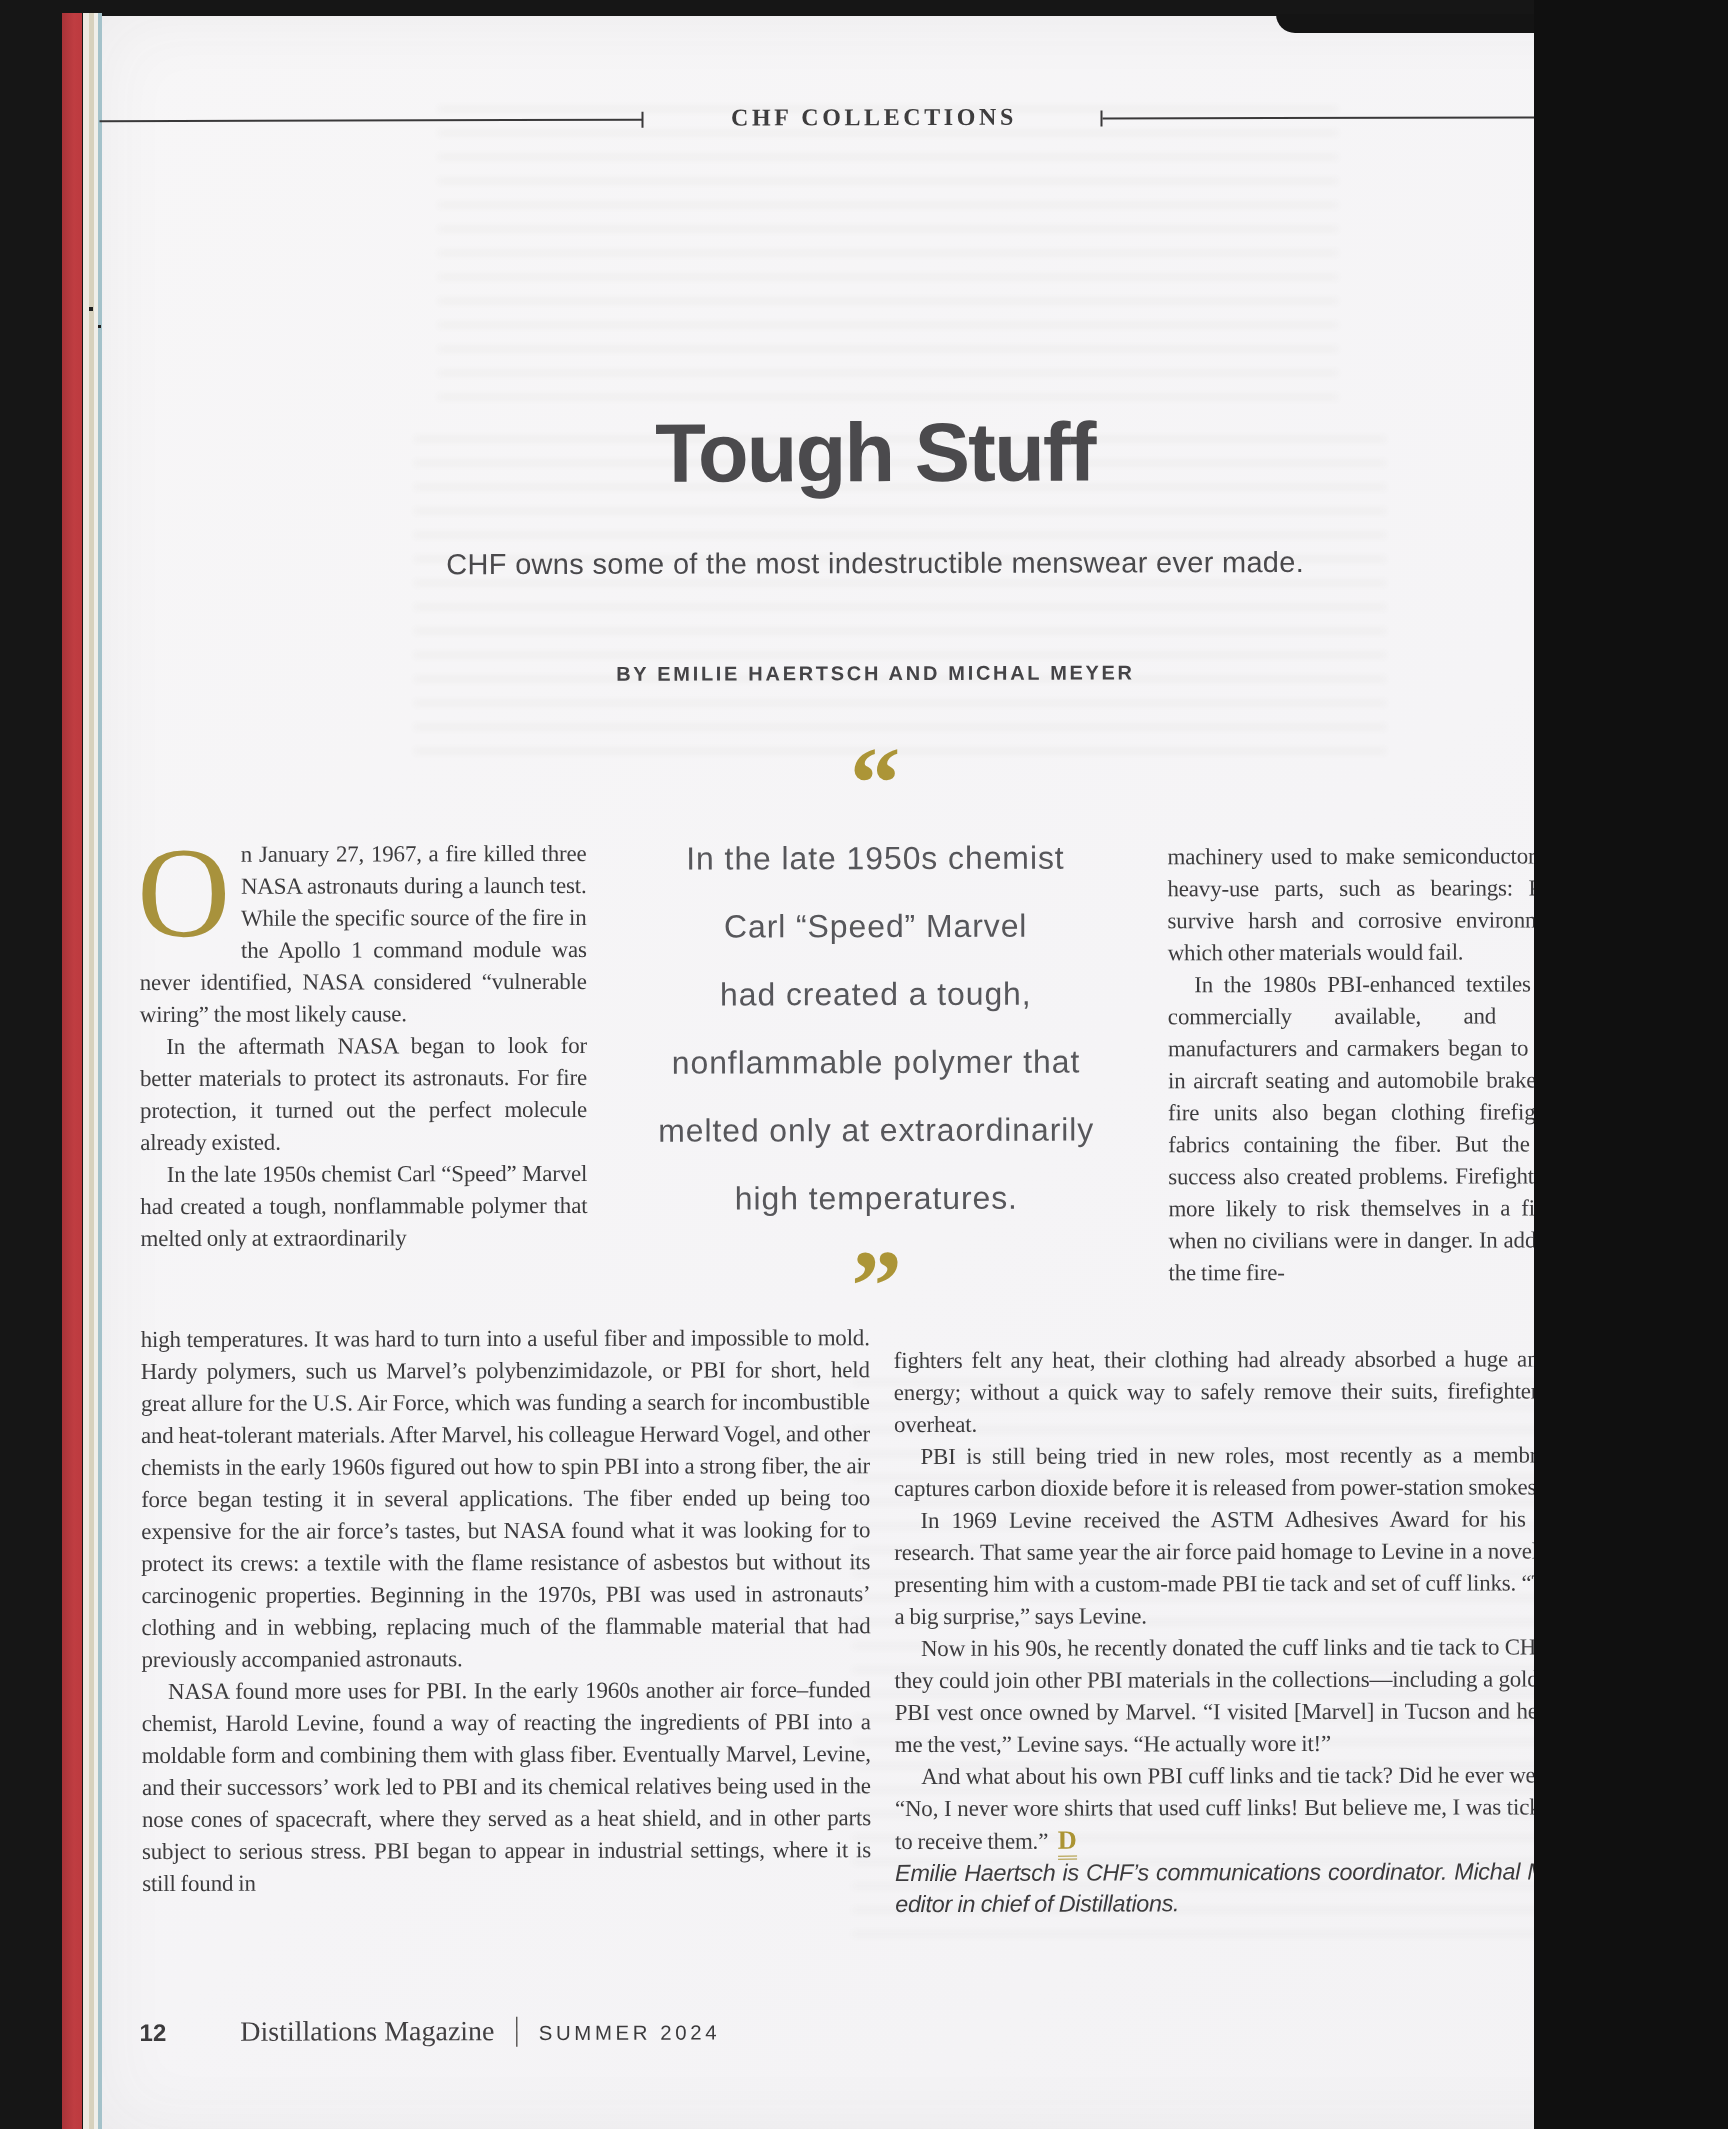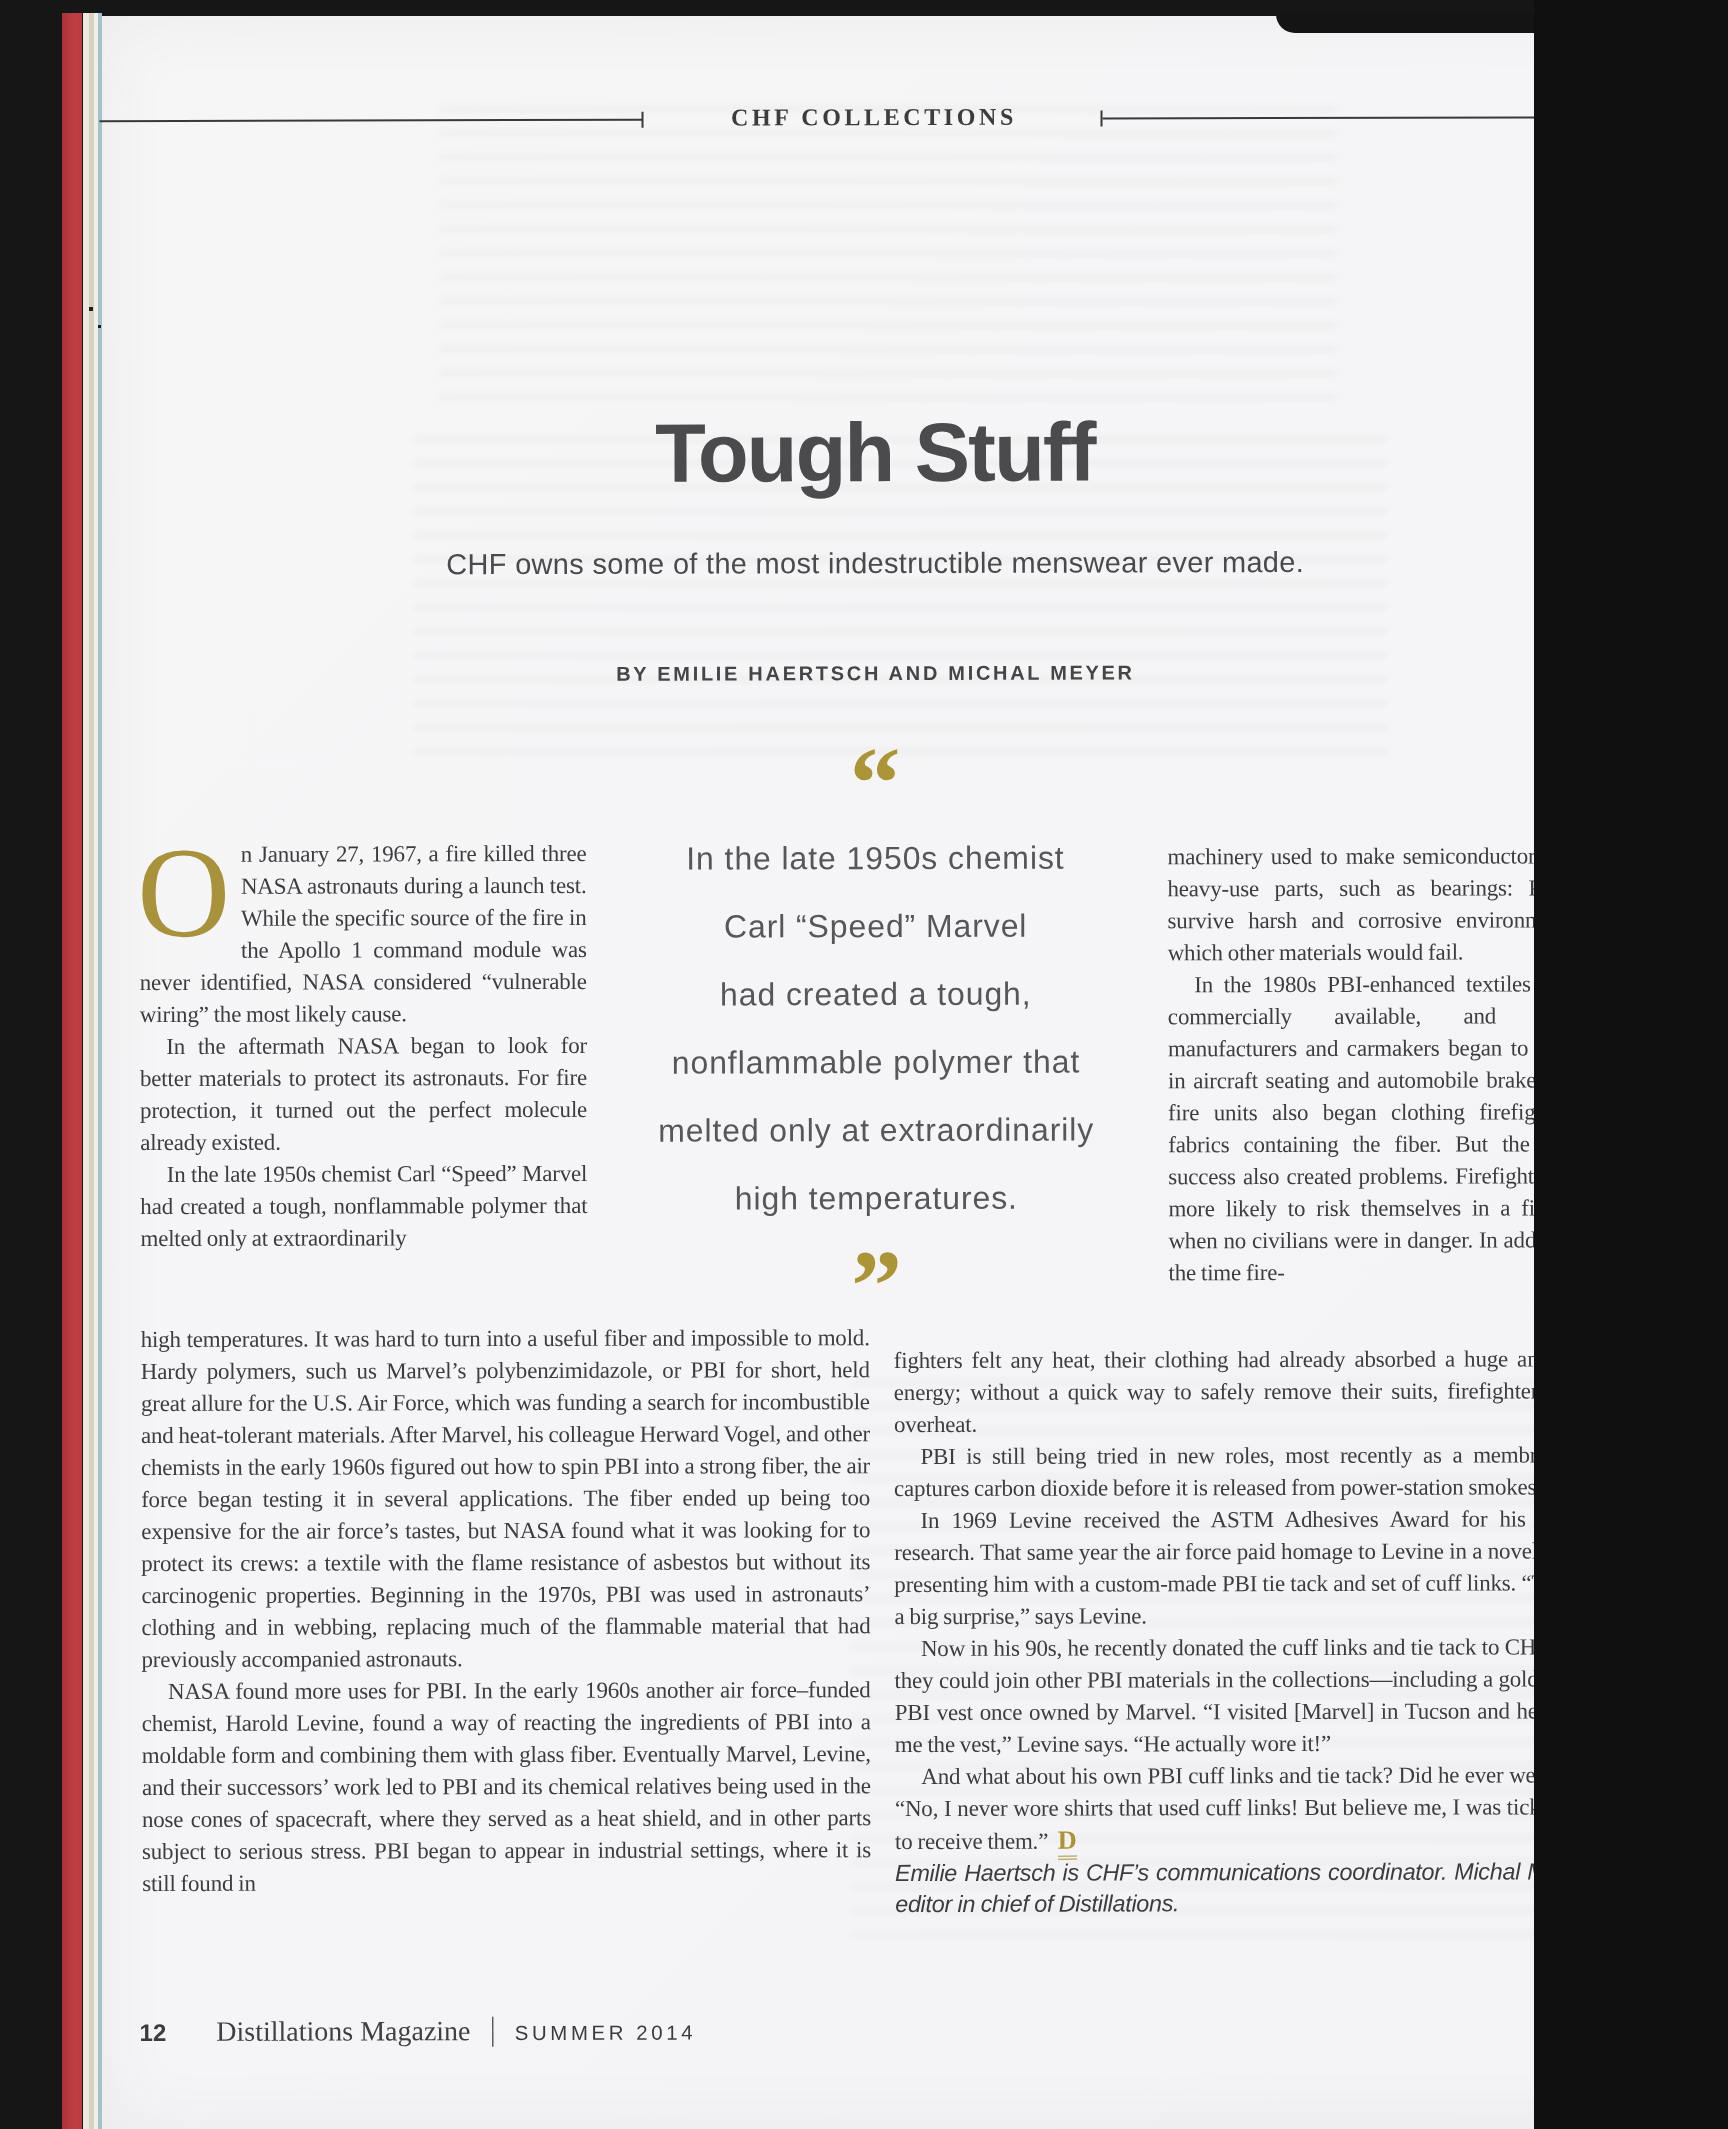--- a/index.html
+++ b/index.html
@@ -61,21 +61,21 @@
   .ind{text-indent:26.4px;}
   .dropcap{float:left;font:400 129px "Liberation Serif","DejaVu Serif",serif;line-height:95px;
            color:#a8923c;margin:6px 10.8px 0 -2.4px;}
   .endmark{font:700 26.4px "Liberation Serif","DejaVu Serif",serif;color:#ab9434;
            border-bottom:4.2px double #ab9434;padding-bottom:0.6px;margin-left:9.6px;white-space:nowrap;}
   .bio{margin-top:6px;font:italic 400 23.4px "Liberation Sans","DejaVu Sans",sans-serif;
        line-height:31px;letter-spacing:-0.3px;color:#3c3b3d;text-align:justify;}
   
   .footer{position:absolute;left:35px;top:1994px;display:flex;align-items:baseline;}
   .pageno{font:700 24px "Liberation Sans","DejaVu Sans",sans-serif;color:#3b3a3c;}
-  .mag{font:400 28px "Liberation Serif","DejaVu Serif",serif;color:#413f41;margin-left:50px;}
+  .mag{font:400 28px "Liberation Serif","DejaVu Serif",serif;color:#413f41;margin-left:74px;}
   .fsep{font:100 32px "Liberation Sans","DejaVu Sans",sans-serif;color:#5a5755;
         margin:0 18px;transform:scaleX(.55);display:inline-block;}
   .issue{font:400 20.4px "Liberation Sans","DejaVu Sans",sans-serif;letter-spacing:3.6px;color:#3b3a3c;}
 </style>
 </head>
 <body>
 
 <div class="canvas">
 
   <div class="edge edge-red"></div>
@@ -138,21 +138,21 @@
         <p class="ind">In 1969 Levine received the ASTM Adhesives Award for his polymer research. That same year the air force paid homage to Levine in a novel way, by presenting him with a custom-made PBI tie tack and set of cuff links. “That was a big surprise,” says Levine.</p>
         <p class="ind">Now in his 90s, he recently donated the cuff links and tie tack to CHF so that they could join other PBI materials in the collections—including a gold-colored PBI vest once owned by Marvel. “I visited [Marvel] in Tucson and he showed me the vest,” Levine says. “He actually wore it!”</p>
         <p class="ind"><span>And what about his own PBI cuff links and tie tack? Did he ever wear them? “No, I never wore shirts that used cuff links! But believe me, I was tickled pink to receive them.”</span><span class="endmark">D</span></p>
         <p class="bio">Emilie Haertsch is CHF’s communications coordinator. Michal Meyer is editor in chief of Distillations.</p>
       </div>
 
       <div class="footer">
         <span class="pageno">12</span>
         <span class="mag">Distillations Magazine</span>
         <span class="fsep">|</span>
-        <span class="issue">SUMMER 2014</span>
+        <span class="issue">SUMMER 2024</span>
       </div>
 
     </div>
   </div>
 
   <div class="top-blob"></div>
 </div>
 
 
 </body></html>

